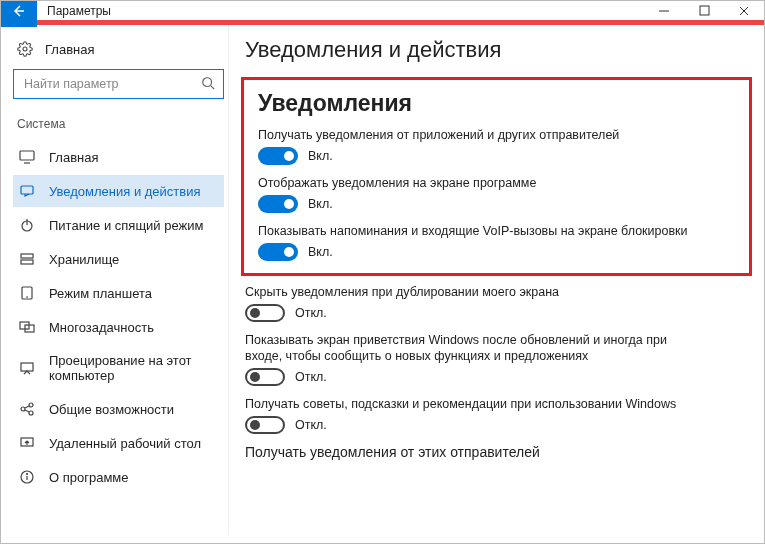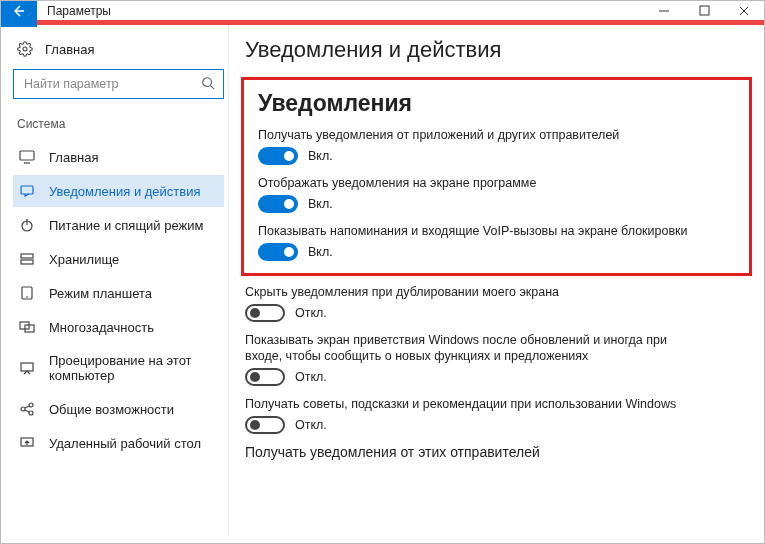--- a/index.html
+++ b/index.html
@@ -312,20 +312,30 @@
     </div>
     <div class="nav-item">
       <span class="nav-icon">
           <svg width="16" height="16" viewBox="0 0 16 16" fill="none" stroke="#444" stroke-width="1.2">
             <rect x="2" y="3" width="12" height="8"></rect>
             <path d="M6 8 L8 6 M8 6 L10 8 M8 6 V10"></path>
           </svg>
         </span>
       <span>Удаленный рабочий стол</span>
     </div>
+    <div class="nav-item">
+      <span class="nav-icon">
+          <svg width="16" height="16" viewBox="0 0 16 16" fill="none" stroke="#444" stroke-width="1.2">
+            <circle cx="8" cy="8" r="6"></circle>
+            <line x1="8" y1="7" x2="8" y2="11"></line>
+            <circle cx="8" cy="5" r="0.5" fill="#444"></circle>
+          </svg>
+        </span>
+      <span>О программе</span>
+    </div>
   </div>
 
   <div class="content">
     <h1 class="page-title">Уведомления и действия</h1>
 
     <div class="highlight-box">
       <h2 class="section-title">Уведомления</h2>
 
       <div class="setting">
         <div class="desc">Получать уведомления от приложений и других отправителей</div>

